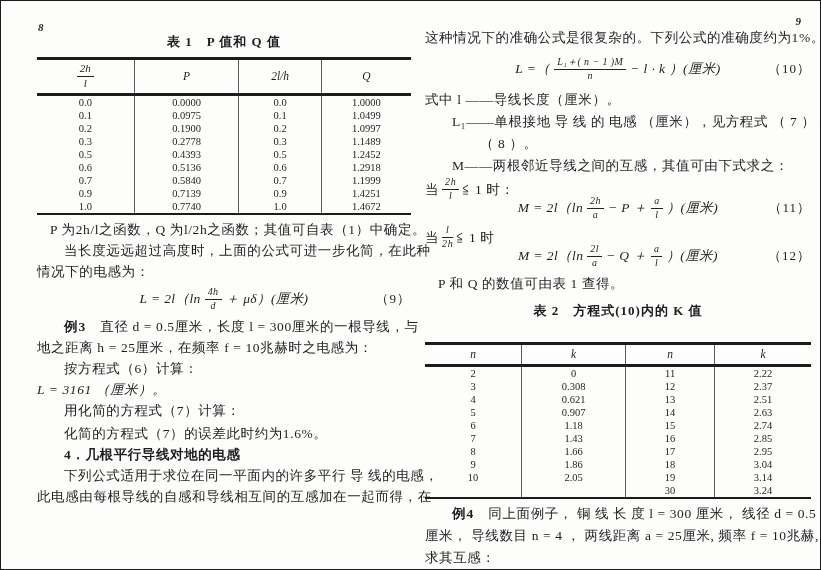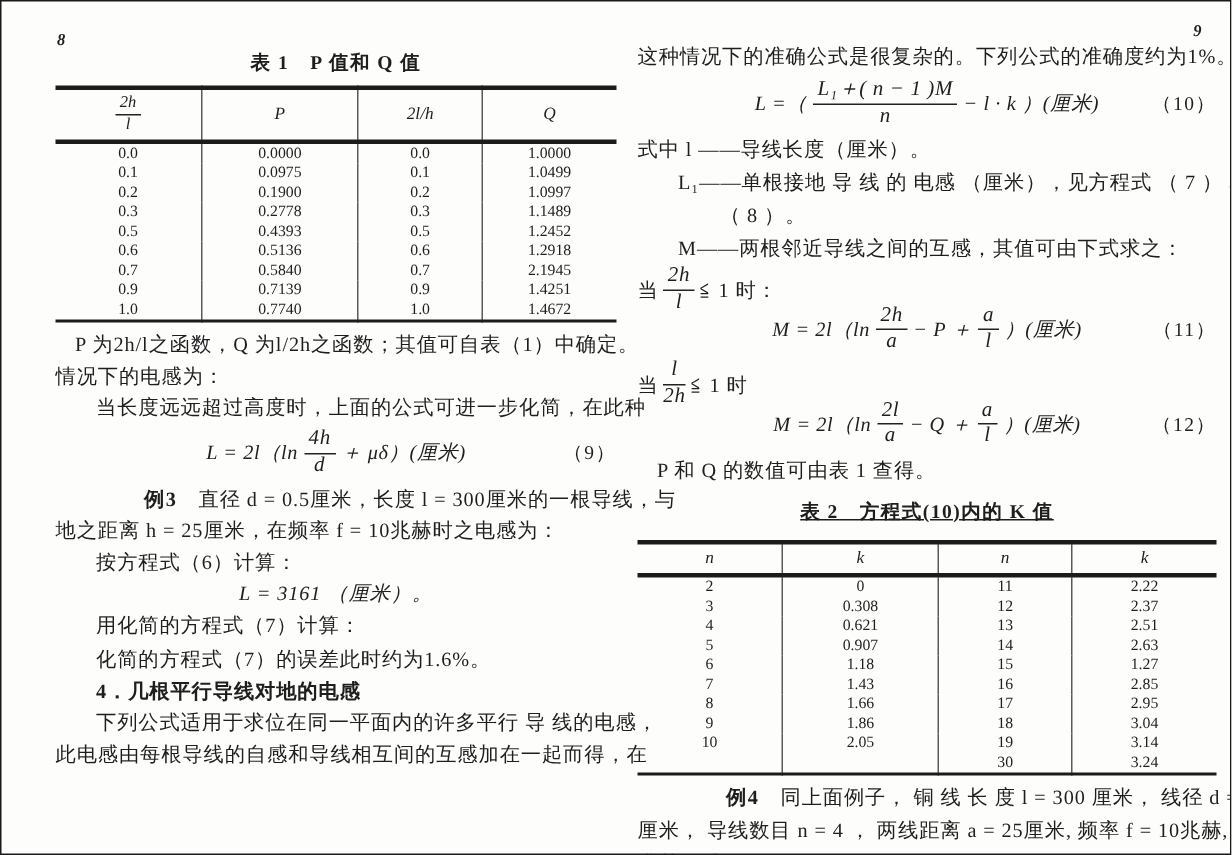--- a/index.html
+++ b/index.html
@@ -10,46 +10,46 @@
     color:#1e1e1e;
   }
   .page{position:absolute;top:0;}
   .page-left{left:36px;width:374px;}
   .page-right{left:424px;width:386px;}
   .pageno{position:absolute;font-style:italic;font-size:11px;font-weight:bold;}
   .pageno-left{top:20px;left:1px;}
   .pageno-right{top:14px;right:10px;}
   .tcaption{text-align:center;font-size:13px;font-weight:bold;letter-spacing:1px;}
   .cap1{margin-top:32px;}
-  .cap2{margin-top:8px;margin-bottom:10px;text-decoration:underline;}
+  .cap2{margin-top:8px;margin-bottom:22px;}
   table.dtable{width:100%;border-collapse:collapse;margin-top:6px;
     border-top:3px solid #1c1c1c;border-bottom:2px solid #1c1c1c;}
   table.dtable thead tr{border-bottom:3px solid #1c1c1c;}
   table.dtable th{font-weight:normal;font-style:italic;font-size:11.5px;
     padding:3px 0 4px;text-align:center;}
   table.dtable th+th,table.dtable td+td{border-left:1px solid #5a5a5a;}
   table.dtable td{font-size:10.5px;line-height:13px;text-align:center;padding:0;}
   .t1 td{line-height:13.2px;}
   .t2 td{line-height:13.8px;}
   .line{margin:0;font-size:13.5px;line-height:21px;letter-spacing:0.6px;white-space:nowrap;}
   .rline{line-height:22px;}
   .ind1{text-indent:13px;}
   .ind2{text-indent:27px;}
   .ind4{text-indent:55px;}
-  .ctr{text-align:center;}
+  .ctr{text-align:left;}
   .uline{text-decoration:underline;text-underline-offset:3px;}
-  b.exlabel{letter-spacing:1px;margin-left:32px;}
+  b.exlabel{letter-spacing:1px;}
   .eqrow{position:relative;display:flex;justify-content:center;align-items:center;
     margin:4px 0;min-height:26px;}
   .eq{font-style:italic;font-size:13.5px;letter-spacing:0.4px;display:inline-flex;
     align-items:center;gap:2px;white-space:nowrap;}
   .eqno{position:absolute;right:0;top:50%;transform:translateY(-50%);
     font-size:13px;font-style:normal;letter-spacing:1px;}
   .frac{display:inline-block;vertical-align:middle;text-align:center;
-    font-style:italic;font-size:14px;line-height:1.05;margin:0 2px;}
+    font-style:italic;font-size:10px;line-height:1.05;margin:0 2px;}
   .frac .num{display:block;border-bottom:1px solid #222;padding:0 3px 1px;}
   .frac .den{display:block;padding-top:1px;}
   .fr-hdr{font-size:11px;}
   .condline{display:inline-flex;align-items:center;gap:1px;}
   .sec-heading{font-weight:bold;}.sp4{margin-top:4px;}.sp2{margin-top:2px;}
 </style>
 </head>
 <body>
 
 <div class="sheet">
@@ -113,40 +113,40 @@
           <tr>
             <td>0.6</td>
             <td>0.5136</td>
             <td>0.6</td>
             <td>1.2918</td>
           </tr>
           <tr>
             <td>0.7</td>
             <td>0.5840</td>
             <td>0.7</td>
-            <td>2.1945</td>
+            <td>1.1999</td>
           </tr>
           <tr>
             <td>0.9</td>
             <td>0.7139</td>
             <td>0.9</td>
             <td>1.4251</td>
           </tr>
           <tr>
             <td>1.0</td>
             <td>0.7740</td>
             <td>1.0</td>
             <td>1.4672</td>
           </tr>
         </tbody>
     </table>
 
     <p class="line ind1 sp4">P 为2h/l之函数，Q 为l/2h之函数；其值可自表（1）中确定。</p>
+    <p class="line ind2">当长度远远超过高度时，上面的公式可进一步化简，在此种</p>
     <p class="line">情况下的电感为：</p>
-    <p class="line ind2">当长度远远超过高度时，上面的公式可进一步化简，在此种</p>
 
     <div class="eqrow">
       <span class="eq">
         <span>L = 2l（ln</span>
         <span class="frac">
           <span class="num">4h</span>
           <span class="den">d</span>
         </span>
         <span>＋ μδ）(厘米)</span>
       </span>
@@ -281,21 +281,21 @@
           <tr>
             <td>5</td>
             <td>0.907</td>
             <td>14</td>
             <td>2.63</td>
           </tr>
           <tr>
             <td>6</td>
             <td>1.18</td>
             <td>15</td>
-            <td>1.27</td>
+            <td>2.74</td>
           </tr>
           <tr>
             <td>7</td>
             <td>1.43</td>
             <td>16</td>
             <td>2.85</td>
           </tr>
           <tr>
             <td>8</td>
             <td>1.66</td>

